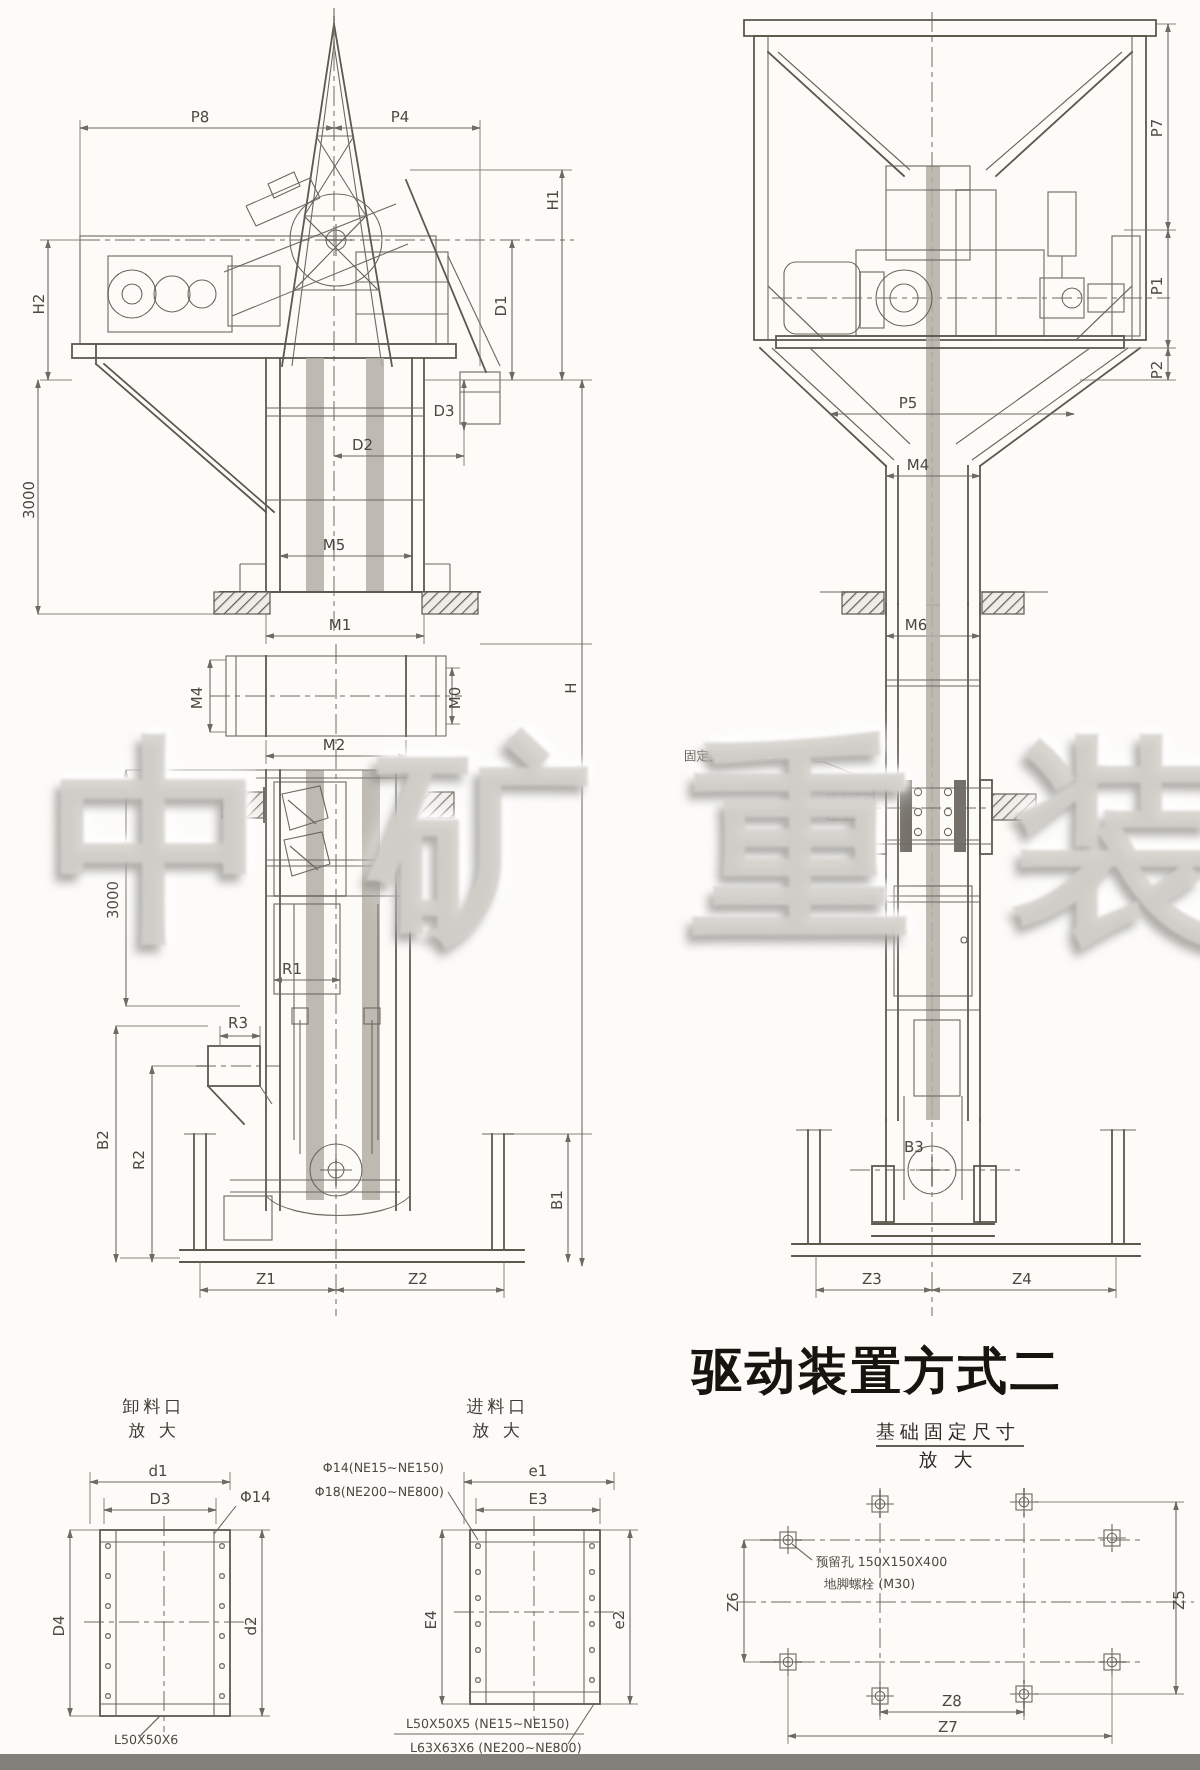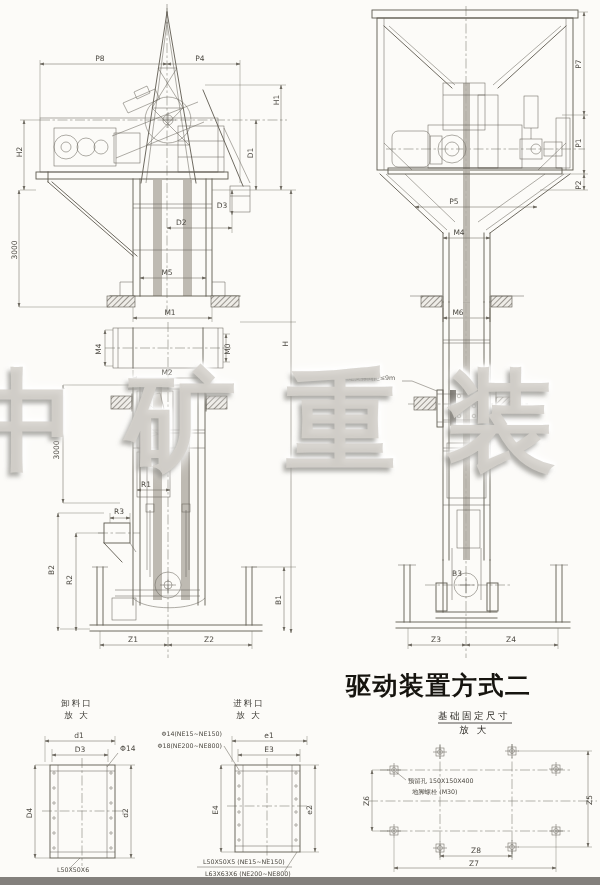--- a/index.html
+++ b/index.html
@@ -1,17 +1,17 @@
 <!DOCTYPE html>
 <html><head>
 <meta charset="utf-8">
 <style>
   html,body{margin:0;padding:0;background:#ffffff;}
   #canvas{position:relative;width:600px;height:885px;background:#fcfbf8;overflow:hidden;
-          font-family:"DejaVu Sans","Liberation Sans",sans-serif;}
+          font-family:"DejaVu Sans","Liberation Sans",sans-serif;text-align:right;}
   svg{position:absolute;left:0;top:0;}
   
   .ln{stroke:#5d594f;stroke-width:.9;fill:none;stroke-linecap:square}
   .t{stroke:#6c685f;stroke-width:.55;fill:none}
   .ext{stroke:#7a766c;stroke-width:.45;fill:none}
   .dim{stroke:#6e6a61;stroke-width:.55;fill:none;marker-start:url(#ar);marker-end:url(#ar)}
   .cl{stroke:#6e6a61;stroke-width:.5;fill:none;stroke-dasharray:10 2.5 2.5 2.5}
   .hz{fill:url(#h);stroke:#5d594f;stroke-width:.6}
   .gry{fill:#b3aea6;opacity:.85}
   .lbl{font-size:7.5px;fill:#4c4942}

